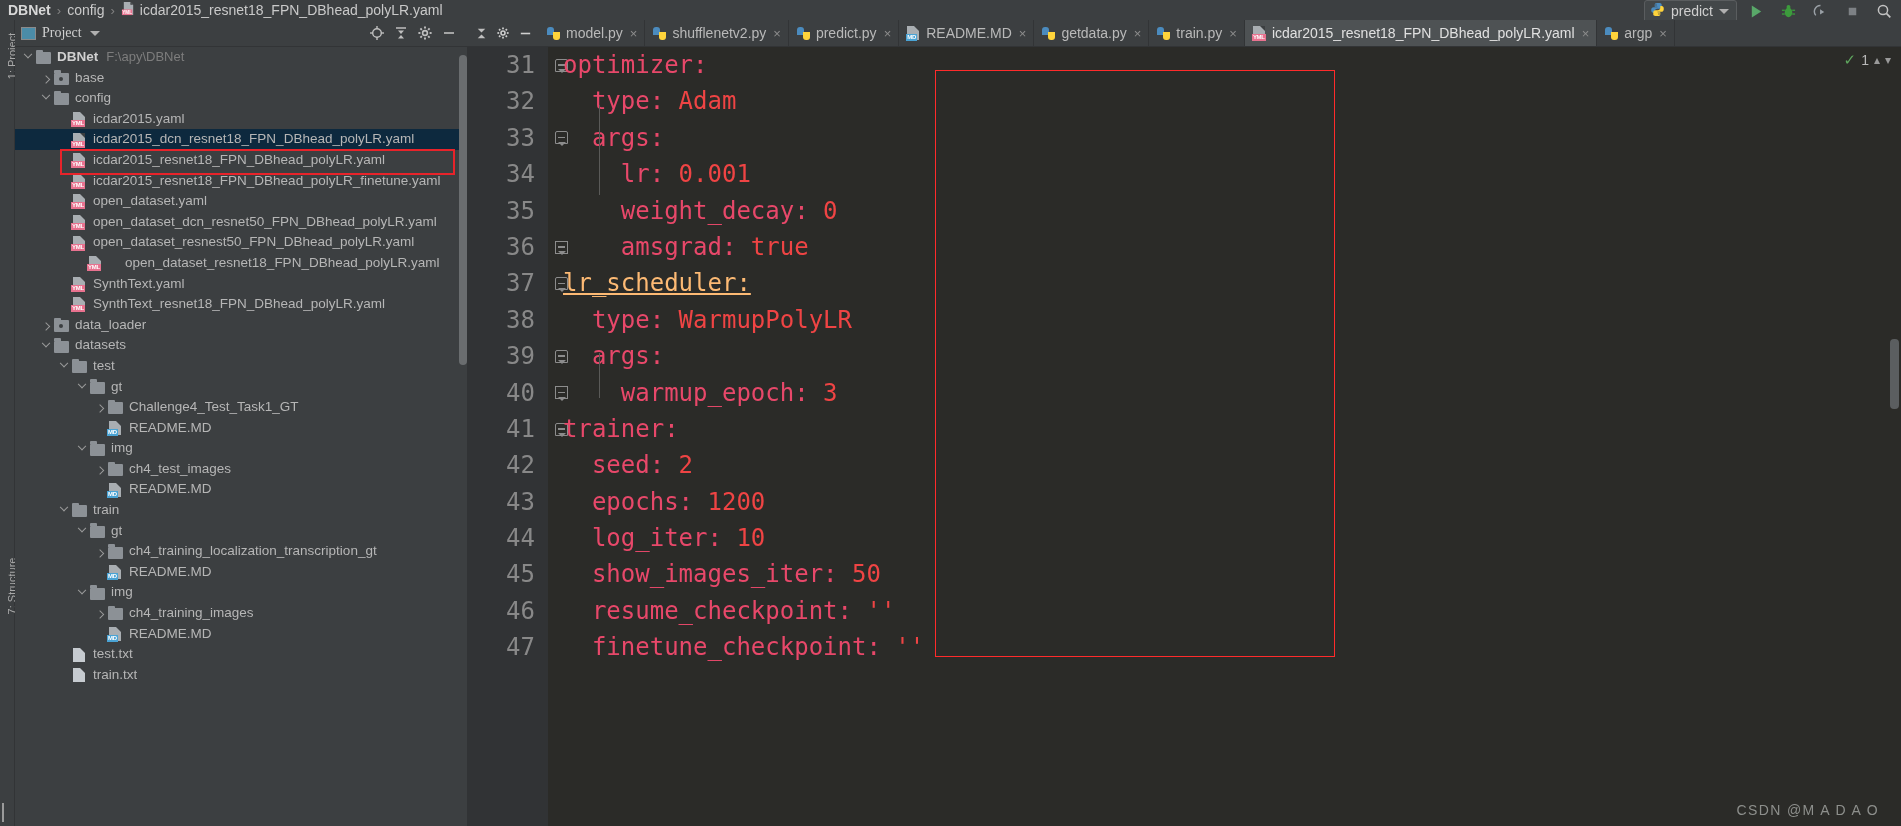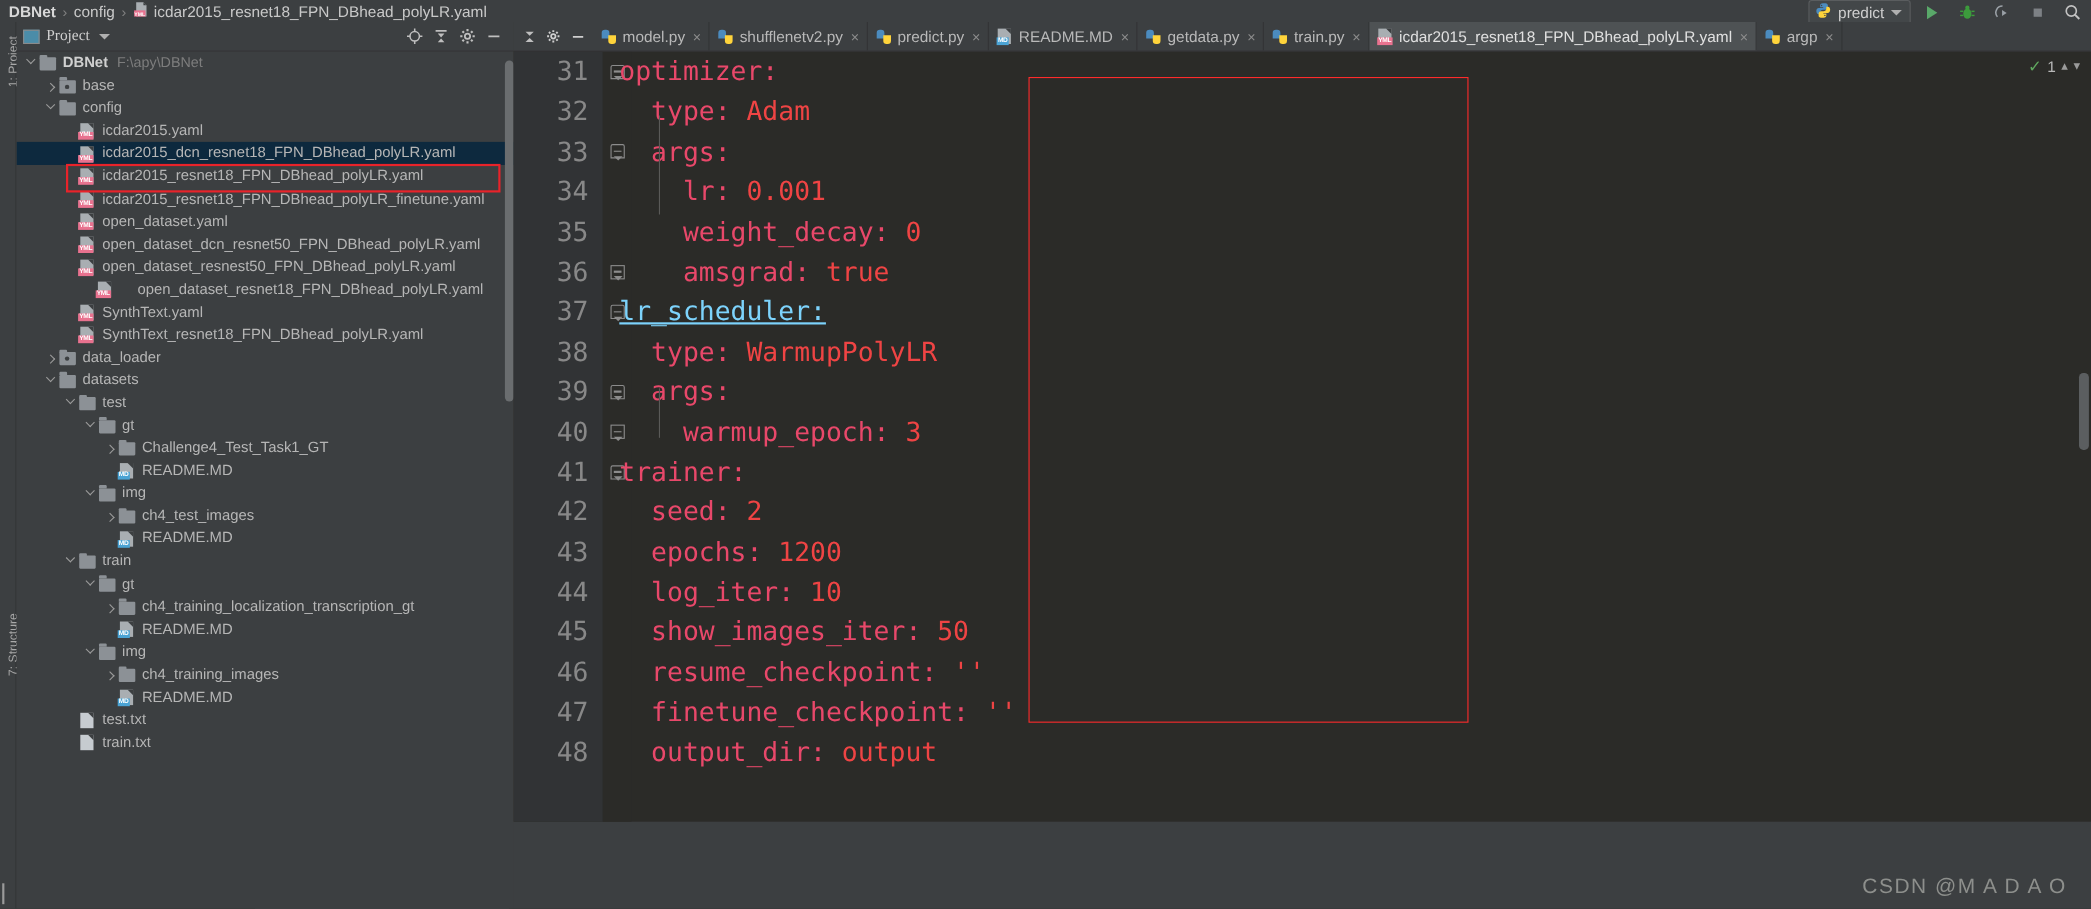--- a/index.html
+++ b/index.html
@@ -180,21 +180,21 @@
   
   .py-ic { position: absolute; top: 1px; left: 1px; width: 13px; height: 13px; }
   .py-top { position: absolute; top: 0; left: 0; width: 7px; height: 8px;
             background: #4b8bbe; border-radius: 3px 3px 0 0; }
   .py-bot { position: absolute; bottom: 0; right: 0; width: 7px; height: 8px;
             background: #ffd43b; border-radius: 0 0 3px 3px; }
 
   
   .editor {
     position: absolute; left: 467px; top: 47px;
-    width: 1434px; height: 700px;
+    width: 1434px; height: 779px;
     background: #2b2b28;
     overflow: hidden;
   }
   .gutter-bg {
     position: absolute; left: 0; top: 0; width: 81px; height: 779px;
     background: #313335;
   }
   .fold-bg {
     position: absolute; left: 81px; top: 0; width: 26px; height: 779px;
     background: #2b2b28;
@@ -205,21 +205,21 @@
     font-family: "DejaVu Sans Mono", monospace;
     font-size: 24px; white-space: pre;
   }
   .lno {
     position: absolute; left: 0; width: 68px; text-align: right;
     color: #888888; font-family: "DejaVu Sans Mono", monospace; font-size: 24px;
   }
   .ctext { position: absolute; left: 96px; }
   .k { color: #e8486a; }
   .v { color: #ef4444; }
-  .lnk { color: #7dd3fc; text-decoration: underline; }
+  .lnk { color: #fdba74; text-decoration: underline; }
 
   
   .foldm {
     position: absolute; left: 84px; width: 20px; height: 36.4px;
     display: flex; align-items: center; justify-content: center;
   }
   .fold-box {
     width: 13px; height: 13px; border: 1.4px solid #8c8c8c;
     position: relative; background: #2b2b28;
   }
@@ -251,21 +251,21 @@
   
   .inspect {
     position: absolute; right: 10px; top: 4px;
     display: flex; align-items: center; gap: 5px;
     font-size: 14px; color: #b8b8b8;
   }
   .check-ic { color: #5fa75f; font-size: 15px; }
 
   .watermark {
     position: absolute; right: 22px; bottom: 8px;
-    font-size: 19px; color: #8d8f8c; letter-spacing: 1.4px;
+    font-size: 14px; color: #8d8f8c; letter-spacing: 1.4px;
     font-family: "Liberation Sans", sans-serif;
   }
 
   .bottom-strip {
     position: absolute; left: 0; bottom: 0; width: 15px; height: 18px;
   }
   .sq-ic { width: 11px; height: 11px; border: 1.4px solid #9a9a9a; }
 </style>
 </head>
 <body>
@@ -777,21 +777,20 @@
         <div class="cl"><span class="lno">38</span><span class="ctext"><span class="k">  type:</span> <span class="v">WarmupPolyLR</span></span></div>
         <div class="cl"><span class="lno">39</span><span class="foldm"><span class="fold-box top arrow"></span></span><span class="ctext"><span class="k">  args:</span></span></div>
         <div class="cl"><span class="lno">40</span><span class="foldm"><span class="fold-box arrow"></span></span><span class="ctext"><span class="k">    warmup_epoch:</span> <span class="v">3</span></span></div>
         <div class="cl"><span class="lno">41</span><span class="foldm"><span class="fold-box top arrow"></span></span><span class="ctext"><span class="k">trainer:</span></span></div>
         <div class="cl"><span class="lno">42</span><span class="ctext"><span class="k">  seed:</span> <span class="v">2</span></span></div>
         <div class="cl"><span class="lno">43</span><span class="ctext"><span class="k">  epochs:</span> <span class="v">1200</span></span></div>
         <div class="cl"><span class="lno">44</span><span class="ctext"><span class="k">  log_iter:</span> <span class="v">10</span></span></div>
         <div class="cl"><span class="lno">45</span><span class="ctext"><span class="k">  show_images_iter:</span> <span class="v">50</span></span></div>
         <div class="cl"><span class="lno">46</span><span class="ctext"><span class="k">  resume_checkpoint:</span> <span class="v">''</span></span></div>
         <div class="cl"><span class="lno">47</span><span class="ctext"><span class="k">  finetune_checkpoint:</span> <span class="v">''</span></span></div>
-        <div class="cl"><span class="lno">48</span><span class="ctext"><span class="k">  output_dir:</span> <span class="v">output</span></span></div>
       </div>
 
     <div class="indent-guide" style="left:132px; top:58px; height:90px;"></div>
     <div class="indent-guide" style="left:132px; top:306px; height:45px;"></div>
 
     <div class="ed-scroll" style="top:292px;height:70px;"></div>
 
     <div class="inspect">
       <span class="check-ic">✓</span>
       <span>1</span>

